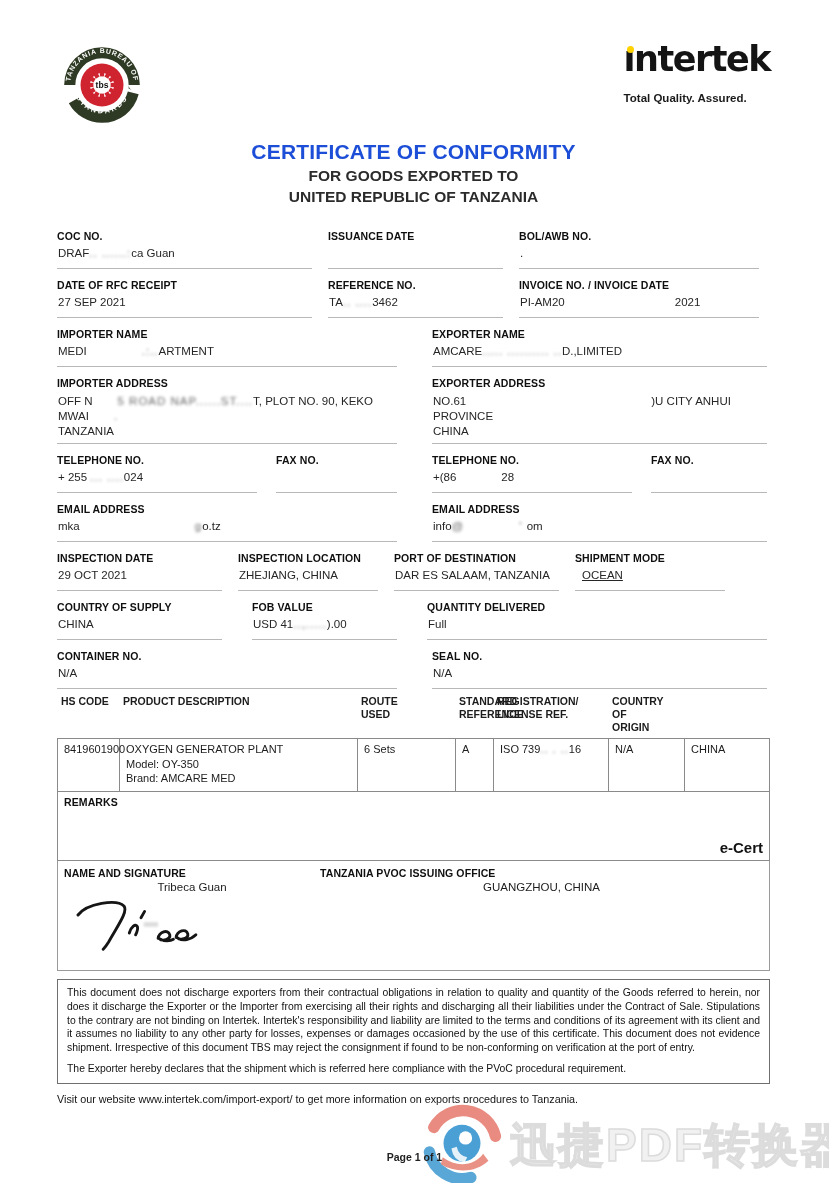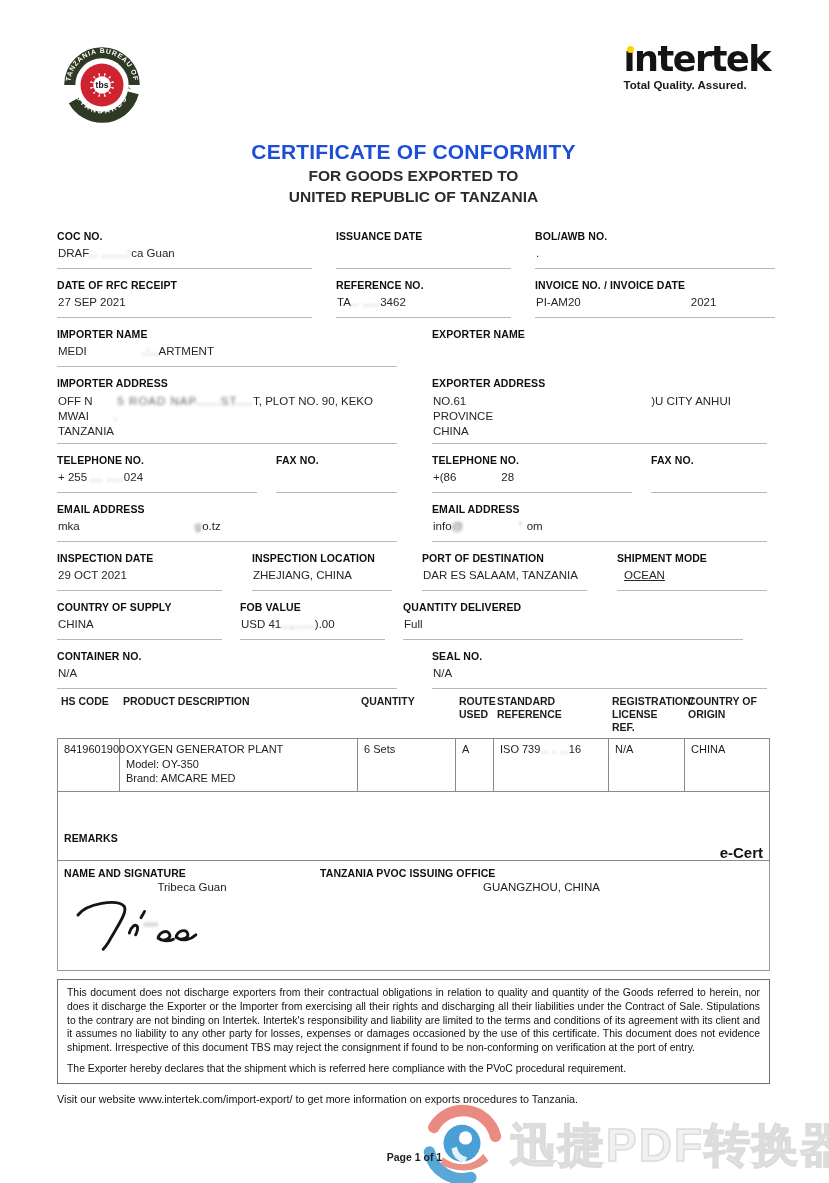--- a/index.html
+++ b/index.html
@@ -6,31 +6,31 @@
   .page{width:829px;height:1183px;position:relative;overflow:hidden;background:#fff;
         box-sizing:border-box;padding:40px 59px 0 57px;margin:0 auto;
         font-family:"Liberation Sans",sans-serif;color:#1c1c1c;}
   
   .hdr{position:relative;height:94px;}
   .tbs{position:absolute;left:2px;top:0;}
   .intertek{position:absolute;right:0;top:2px;text-align:left;}
   .itk-word{position:relative;font-family:"DejaVu Sans",sans-serif;font-weight:bold;
             font-size:35px;letter-spacing:-1.5px;color:#141414;line-height:1;}
   .itk-dot{position:absolute;left:3px;top:4px;width:7px;height:7px;border-radius:50%;}
-  .itk-tag{font-size:11.5px;font-weight:bold;color:#1a1a1a;margin-top:2px;}
+  .itk-tag{font-size:11.5px;font-weight:bold;color:#1a1a1a;margin-top:15px;}
   .titles{text-align:center;margin-top:6px;}
   .t1{font-size:21px;font-weight:bold;color:#1d4ed8;letter-spacing:.2px;}
   .t2{font-size:15.5px;font-weight:bold;color:#2b2b2b;margin-top:3px;}
   
   .form{margin-top:24px;}
   .frow{display:grid;margin-bottom:10px;}
-  .cols-3a{grid-template-columns:255px 175px 240px;column-gap:24px;}
+  .cols-3a{grid-template-columns:255px 175px 240px;column-gap:16px;}
   .cols-2 {grid-template-columns:340px 335px;column-gap:35px;}
-  .cols-4 {grid-template-columns:165px 140px 165px 150px;column-gap:30px;}
-  .cols-3b{grid-template-columns:165px 145px 340px;column-gap:18px;}
+  .cols-4 {grid-template-columns:165px 140px 165px 150px;column-gap:16px;}
+  .cols-3b{grid-template-columns:165px 145px 340px;column-gap:30px;}
   .half{display:grid;grid-template-columns:200px 1fr;column-gap:19px;}
   .flabel{font-size:10.5px;font-weight:bold;color:#0f0f0f;margin-bottom:4px;letter-spacing:.1px;}
   .fvalue{font-size:11.5px;color:#262626;border-bottom:1.5px solid #b8b8b8;
           min-height:17px;padding:1px 1px 4px;white-space:nowrap;overflow:hidden;}
   .fvalue.multi{white-space:normal;}
   .aline{line-height:15px;white-space:nowrap;}
   .blur{filter:blur(1.4px);opacity:.7;letter-spacing:1px;}
   .g25{display:inline-block;width:25px;} .g45{display:inline-block;width:45px;}
   .g55{display:inline-block;width:55px;} .g110{display:inline-block;width:110px;}
   .g115{display:inline-block;width:115px;} .g185{display:inline-block;width:185px;}
@@ -145,20 +145,21 @@
       </div>
     </div>
 
     <div class="frow cols-2">
       <div>
         <div class="flabel">IMPORTER NAME</div>
         <div class="fvalue"><span>MEDI</span><span class="g55"></span><span class="blur">.:..</span><span>ARTMENT</span></div>
       </div>
       <div>
         <div class="flabel">EXPORTER NAME</div>
+        <div class="fvalue"><span>AMCARE</span><span class="blur">..... .......... ..</span><span>D.,LIMITED</span></div>
       </div>
     </div>
 
     <div class="frow cols-2">
       <div>
         <div class="flabel">IMPORTER ADDRESS</div>
         <div class="fvalue multi">
           <div class="aline"><span>OFF N</span><span class="g25"></span><span class="blur">5 ROAD NAP......ST....</span><span>T, PLOT NO. 90, KEKO</span></div>
           <div class="aline"><span>MWAI</span><span class="g25"></span><span class="blur">.</span></div>
           <div class="aline"><span>TANZANIA</span></div>
@@ -250,21 +251,20 @@
       <div>
         <div class="flabel">SEAL NO.</div>
         <div class="fvalue">N/A</div>
       </div>
     </div>
   </div>
 
   <div class="tgrid">
     <div class="th">HS CODE</div>
     <div class="th">PRODUCT DESCRIPTION</div>
-    <div class="th">QUANTITY</div>
     <div class="th">ROUTE
 USED</div>
     <div class="th">STANDARD REFERENCE</div>
     <div class="th">REGISTRATION/
 LICENSE REF.</div>
     <div class="th">COUNTRY OF
 ORIGIN</div>
   </div>
   <div class="tgrid trow">
     <div class="td">8419601900</div>
@@ -272,21 +272,21 @@
 Model: OY-350
 Brand: AMCARE MED</div>
     <div class="td">6  Sets</div>
     <div class="td">A</div>
     <div class="td"><span>ISO 739</span><span class="blur">.. . ..</span><span>16</span></div>
     <div class="td">N/A</div>
     <div class="td">CHINA</div>
   </div>
 
   <div class="remarks-box">
-    <div class="flabel" style="margin-bottom:0;margin-top:36px;">REMARKS</div>
+    <div class="flabel" style="margin-bottom:0;">REMARKS</div>
     <div class="ecert">e-Cert</div>
   </div>
 
   <div class="sig-box">
     <div>
       <div class="flabel" style="margin-bottom:2px;">NAME AND SIGNATURE</div>
       <div class="sig-name">Tribeca Guan</div>
       <svg class="sig-scrawl" width="160" height="54" viewBox="0 0 170 60">
         <g fill="none" stroke="#151515" stroke-width="3.2" stroke-linecap="round">
           <path d="M5,20 C15,7 48,2 56,10 C61,16 49,32 39,50 C36,55 34,57 33,58"></path>

